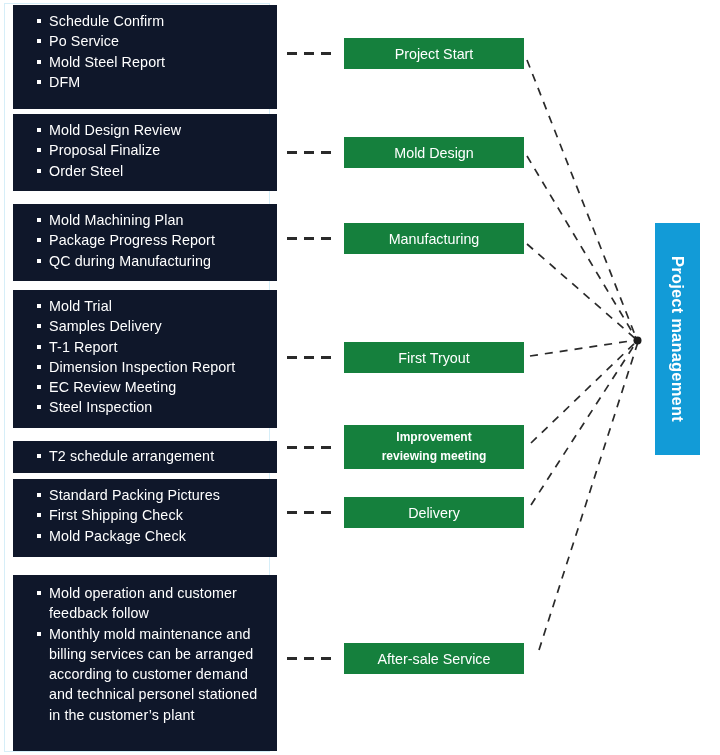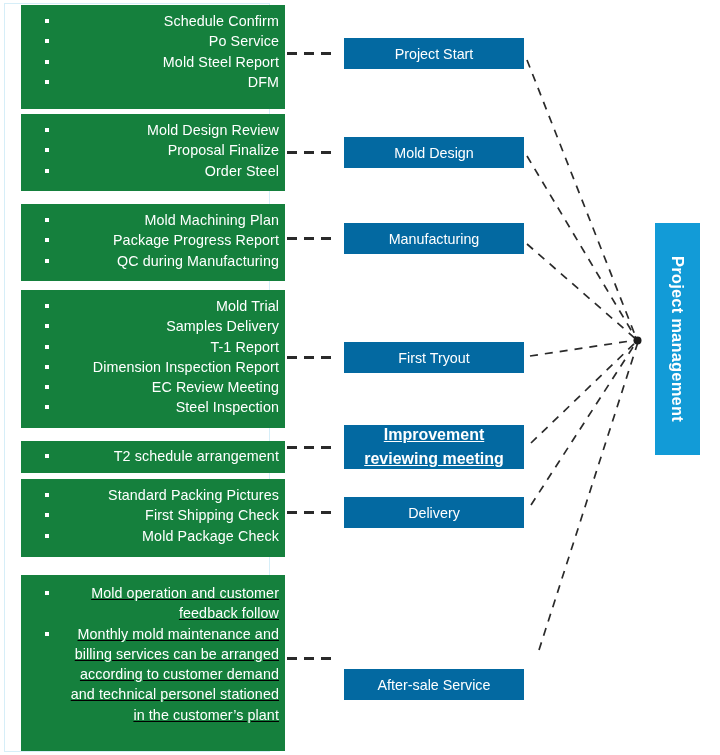--- a/index.html
+++ b/index.html
@@ -29,26 +29,25 @@
     left: 4px;
     top: 3px;
     width: 266px;
     height: 749px;
     border: 1px solid #d6eef8;
     box-sizing: border-box;
   }
 
   .task-group {
     position: absolute;
-    left: 16px;
+    left: 8px;
     width: 264px;
-    background: #15803d;
+    background: #0f172a;
     box-sizing: border-box;
     padding: 6px 6px 6px 24px;
-    text-align: right;
   }
 
   .task-item {
     position: relative;
     color: #ffffff;
     font-size: 14.3px;
     line-height: 20.3px;
     padding-left: 12px;
     letter-spacing: 0.1px;
   }
@@ -60,35 +59,34 @@
     width: 4px;
     height: 4px;
     background: #ffffff;
   }
 
   
   .stage-box {
     position: absolute;
     left: 344px;
     width: 180px;
-    background: #0369a1;
+    background: #15803d;
     color: #ffffff;
     font-size: 14.3px;
     line-height: 18px;
     display: flex;
     align-items: center;
     justify-content: center;
     text-align: center;
     box-sizing: border-box;
   }
   .stage-box.two-line {
     font-weight: bold;
-    font-size: 16px;
-    line-height: 24px;
-    text-decoration: underline;
+    font-size: 12px;
+    line-height: 19px;
   }
 
   
   .dash-connector {
     position: absolute;
     left: 287px;
     width: 44px;
     height: 3px;
   }
   .dash-connector span {
@@ -177,21 +175,21 @@
     <div class="task-group" style="top:437px; height:32px; padding-top:5px;">
       <div class="task-item">T2 schedule arrangement</div>
     </div>
 
     <div class="task-group" style="top:475px; height:78px;">
       <div class="task-item">Standard Packing Pictures</div>
       <div class="task-item">First Shipping Check</div>
       <div class="task-item">Mold Package Check</div>
     </div>
 
-    <div class="task-group" style="top:571px; height:176px; padding-top:8px;text-decoration:underline;">
+    <div class="task-group" style="top:571px; height:176px; padding-top:8px;">
       <div class="task-item">Mold operation and customer feedback follow</div>
       <div class="task-item">Monthly mold maintenance and billing services can be arranged according to customer demand and technical personel stationed in the customer’s plant</div>
     </div>
 
   </div>
 
   <div class="dash-connector" style="top:52px;">
     <span></span>
     <span></span>
     <span></span>
@@ -245,21 +243,21 @@
 
   <div class="stage-box two-line" style="top:425px; height:44px;">
     <span style="white-space:pre-line;">Improvement
 reviewing meeting</span>
   </div>
 
   <div class="stage-box" style="top:497px; height:31px;">
     <span>Delivery</span>
   </div>
 
-  <div class="stage-box" style="top:669px; height:31px;">
+  <div class="stage-box" style="top:643px; height:31px;">
     <span>After-sale Service</span>
   </div>
 
   <svg id="converge-lines" viewBox="0 0 720 755">
     <g stroke="#2a2a2a" stroke-width="1.7" fill="none" stroke-dasharray="8 7" stroke-linecap="butt">
       <line x1="527" y1="60" x2="637" y2="340"></line>
       <line x1="527" y1="156" x2="637" y2="340"></line>
       <line x1="527" y1="244" x2="637" y2="340"></line>
       <line x1="530" y1="356" x2="637" y2="340"></line>
       <line x1="531" y1="443" x2="637" y2="341"></line>

